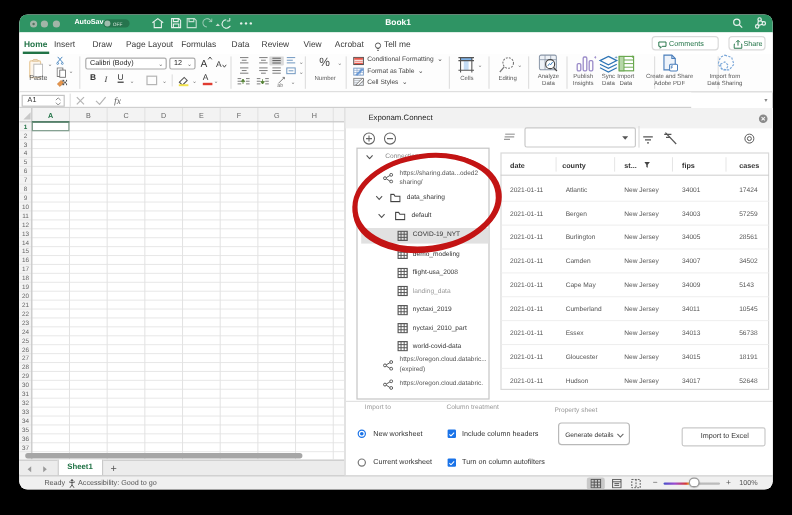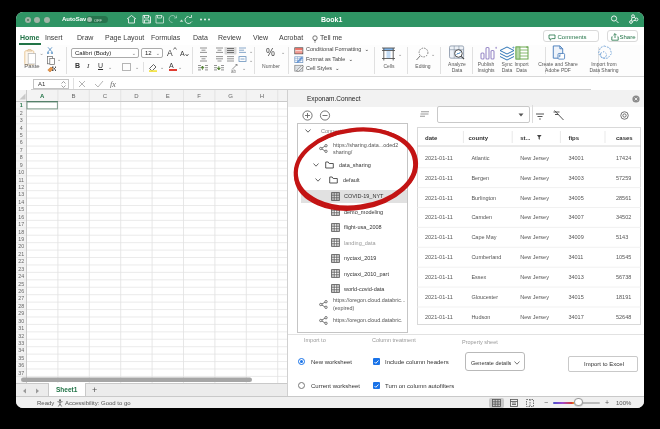--- a/index.html
+++ b/index.html
@@ -17,21 +17,21 @@
   
   #tabrow { position:absolute; left:0; top:15px; width:628px; height:18px; background:#fff; }
   .tab { position:absolute; top:6.5px; font-size:7px; color:#3b3b3b; white-space:nowrap; }
   
   #ribbon { position:absolute; left:0; top:33px; width:628px; height:32px;
     background:#fdfdfd; border-bottom:1px solid #d8d8d8; }
   .glabel { position:absolute; font-size:5px; color:#585858; text-align:center; white-space:nowrap; }
   .vsep { position:absolute; width:1px; background:#e0e0e0; top:2px; height:27px; }
   
   #fbar { position:absolute; left:0; top:65px; width:560px; height:13px;
-    background:#fff; border-bottom:1px solid #cfcfcf;margin-left:15px; }
+    background:#fff; border-bottom:1px solid #cfcfcf; }
   
   #grid { position:absolute; left:0; top:78px; width:271px; height:305px; background:#fff; }
   
   #sheetbar { position:absolute; left:0; top:371px; width:271px; height:12.5px;
     background:#ececec; border-top:1px solid #c9c9c9; }
   
   #statusbar { position:absolute; left:0; top:383.5px; width:628px; height:12.5px;
     background:#f0f0f0; border-top:1px solid #c9c9c9; }
   
   #panel { position:absolute; left:271px; top:78px; width:357px; height:305.5px;

